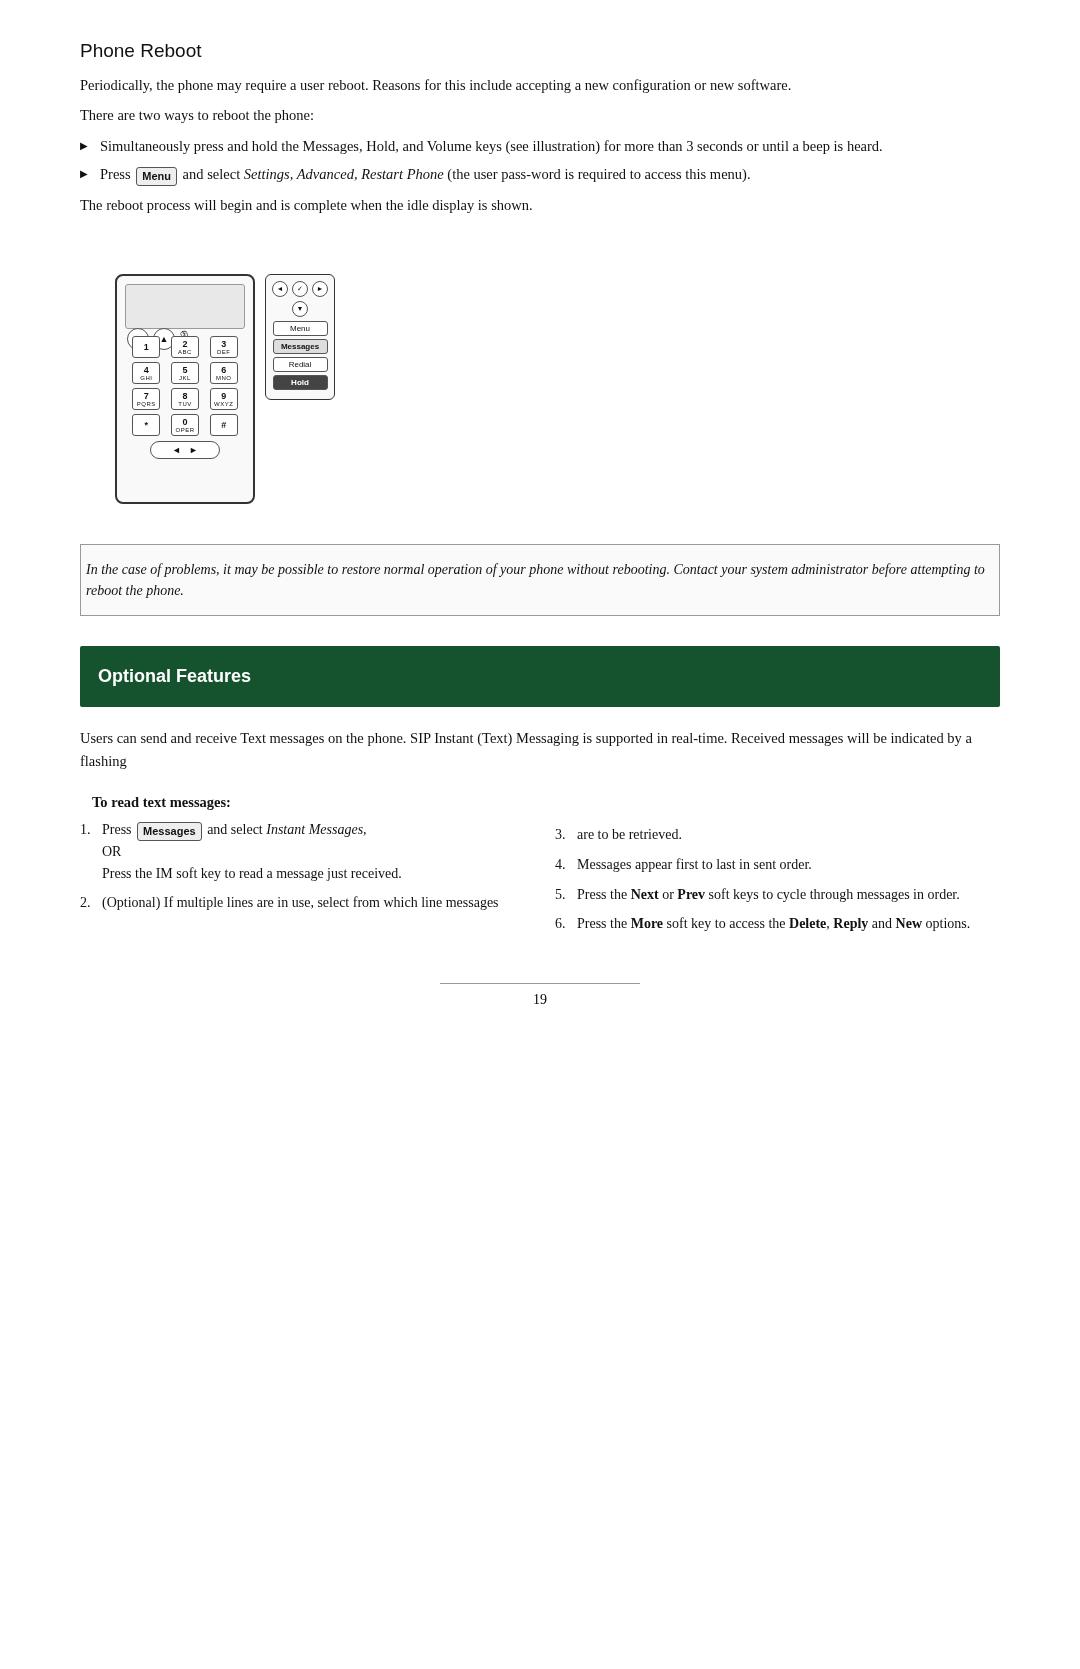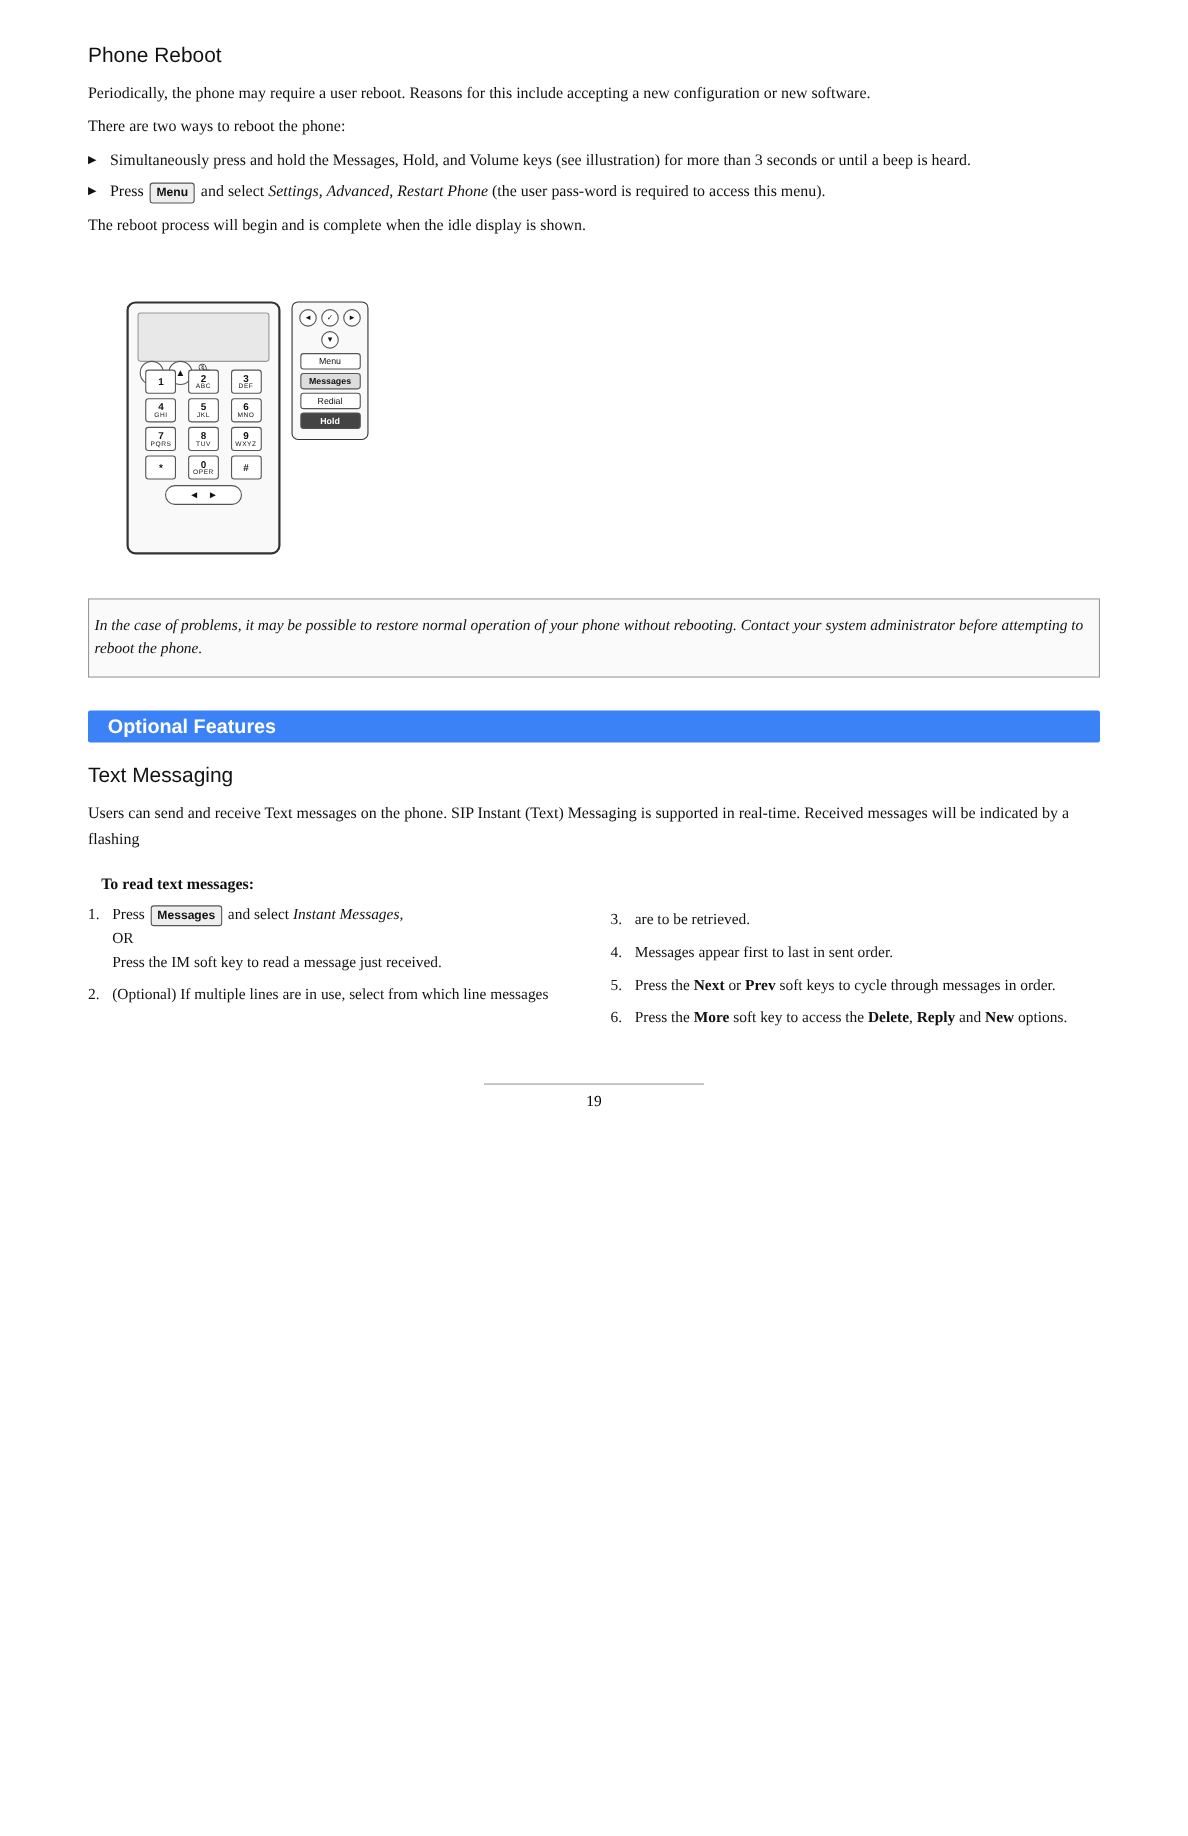--- a/index.html
+++ b/index.html
@@ -178,26 +178,26 @@
       padding: 14px 5px;
       margin: 20px 0;
       font-style: italic;
       font-size: 14px;
       line-height: 1.5;
       background: #fafafa;
     }
 
     
     .optional-banner {
-      background: #3b82f6;
+      background: #14532d;
       color: #fff;
       font-family: Arial, sans-serif;
       font-size: 18px;
       font-weight: bold;
-      padding: 4px 18px;
+      padding: 20px 18px;
       margin: 30px 0 20px 0;
       border-radius: 2px;
     }
 
     .two-col {
       display: flex;
       gap: 30px;
     }
     .col-left {
       flex: 1;
@@ -386,21 +386,20 @@
   </div>
 
   <div class="note-box">
     <span>In the case of problems, it may be possible to restore normal operation of your phone without rebooting.  Contact your system administrator before attempting to reboot the phone.</span>
   </div>
 </div>
 
 <div class="optional-banner">Optional Features</div>
 
 <div>
-  <h2 class="section-title">Text Messaging</h2>
 
   <div class="two-col">
     <div class="col-left">
       <p class="body-text">
         <span>Users can send and receive Text messages on the phone.  SIP Instant (Text) Messaging is supported in real-time.  Received messages will be indicated by a flashing</span>
       </p>
     </div>
   </div>
 
   <div class="two-col">

